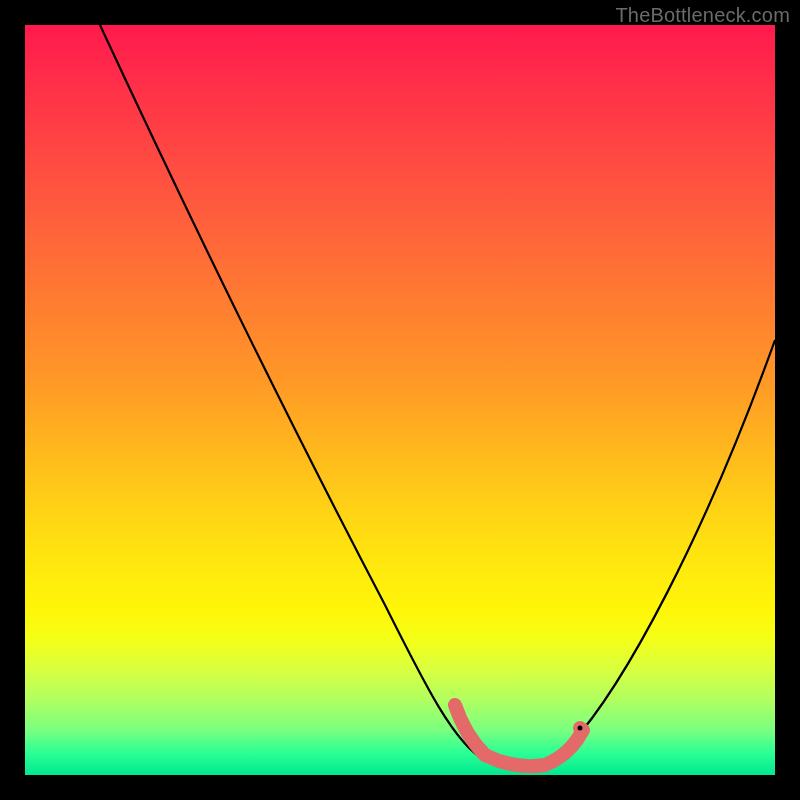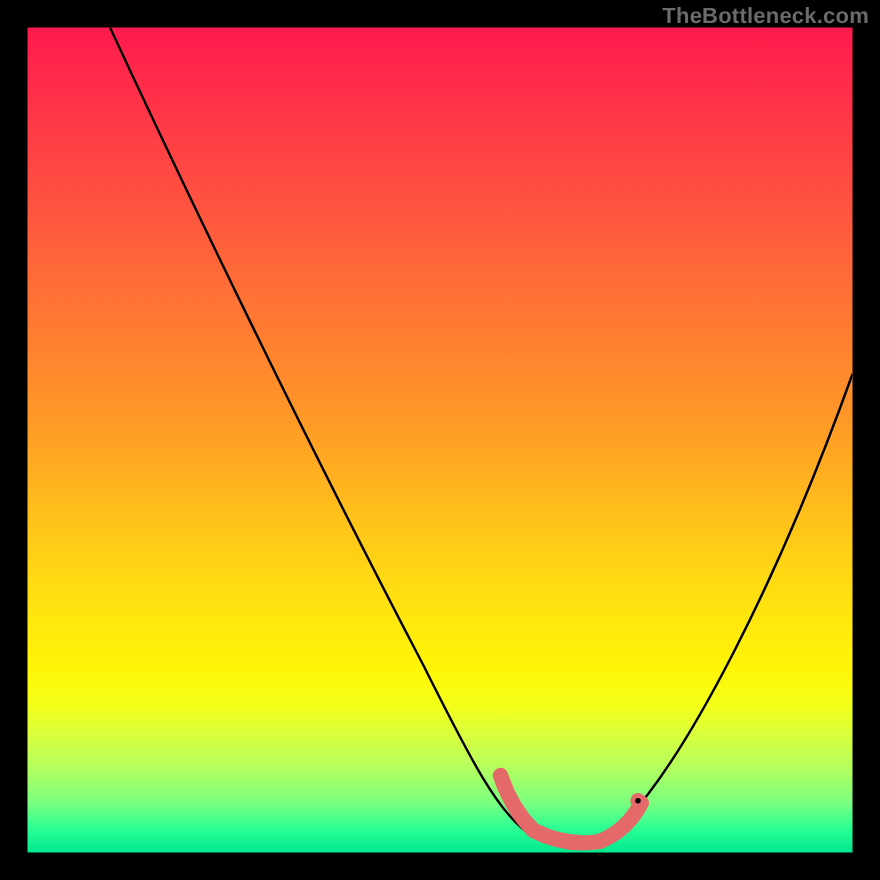--- a/index.html
+++ b/index.html
@@ -50,21 +50,21 @@
     top: 0;
     width: 750px;
     height: 750px;
   }
   .watermark {
     position: absolute;
     top: 4px;
     right: 10px;
     font-family: Arial, Helvetica, sans-serif;
     font-size: 20px;
-    font-weight: 700;
+    font-weight: 400;
     color: #6b6b6b;
     letter-spacing: 0.2px;
     user-select: none;
   }
 </style>
 </head>
 <body>
 
 <div class="stage">
 

